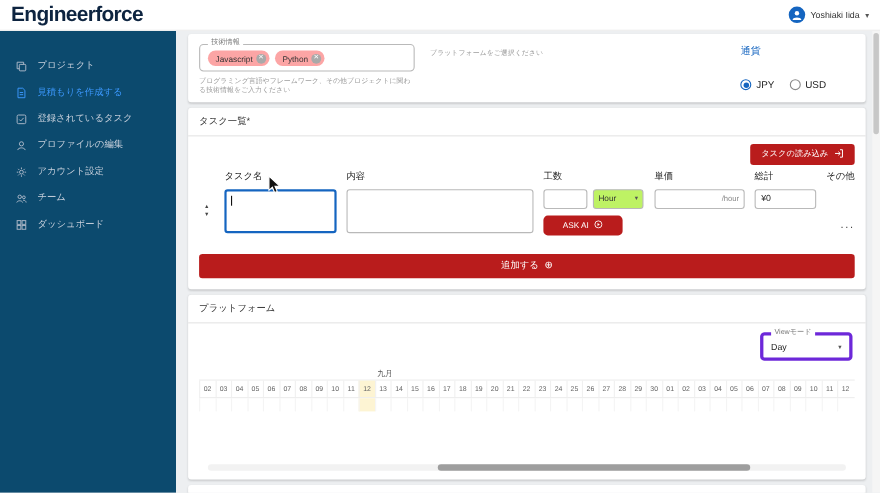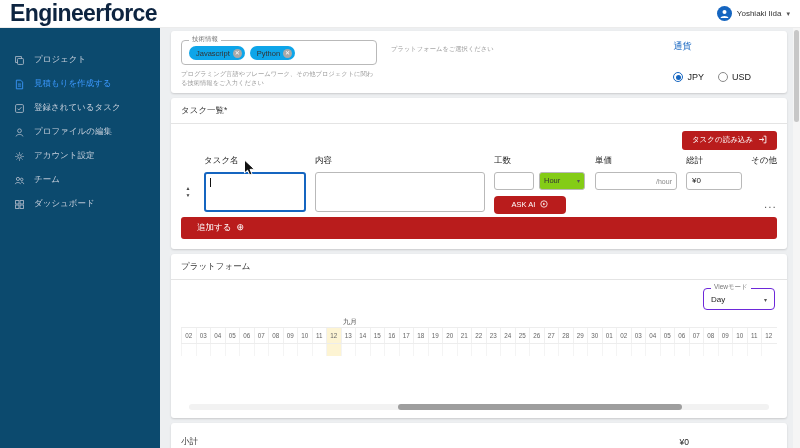--- a/index.html
+++ b/index.html
@@ -3,21 +3,21 @@
 <meta charset="utf-8">
 <style>
   * { margin:0; padding:0; box-sizing:border-box; }
   html,body { width:800px; height:448px; overflow:hidden; }
   body { font-family:"Liberation Sans","DejaVu Sans",sans-serif; background:#edeff1; position:relative; }
 
   
   .header { position:absolute; top:0; left:0; width:800px; height:28px; background:#fff;
             display:flex; align-items:center; justify-content:space-between; padding:0 10px;
             border-bottom:1px solid #ececec; z-index:10; }
-  .logo { font-size:23px; color:#0d2440; letter-spacing:-0.6px; cursor:pointer; line-height:1; }
+  .logo { font-size:19px; color:#0d2440; letter-spacing:-0.6px; cursor:pointer; line-height:1; }
   .logo-b { font-weight:800; }
   .logo-l { font-weight:600; }
   .user { display:flex; align-items:center; gap:5px; cursor:pointer; }
   .avatar { width:15px; height:15px; border-radius:50%; background:#1565c0; display:flex; align-items:center; justify-content:center; overflow:hidden; }
   .avatar svg { width:11px; height:11px; }
   .user-name { font-size:8px; color:#333; }
   .user-caret { font-size:7px; color:#555; }
 
   
   .sidebar { position:absolute; top:28px; left:0; width:160px; height:420px; background:#0c4a6e; padding-top:20px; }
@@ -30,21 +30,21 @@
 
   
   .main { position:absolute; left:165px; top:28px; width:628px; height:420px; }
   .card { background:#fff; border-radius:3px; box-shadow:0 1px 2px rgba(0,0,0,.15); margin:0 6px 5px; }
 
   
   .card-project { margin-top:3px; display:flex; gap:14px; padding:9px 10px 5px; align-items:flex-start; }
   .fieldset { position:relative; border:1px solid #b9b9b9; border-radius:4px; padding:5px 7px 4px; min-height:25px; background:#fff; }
   .legend { position:absolute; top:-5px; left:7px; background:#fff; padding:0 3px; font-size:6.5px; color:#777; line-height:1; white-space:nowrap; }
   .chips { display:flex; gap:5px; min-height:14px; }
-  .chip { display:inline-flex; align-items:center; gap:3px; background:#0ea5e9; border-radius:9px; padding:2px 3px 2px 7px; }
+  .chip { display:inline-flex; align-items:center; gap:3px; background:#fca5a5; border-radius:9px; padding:2px 3px 2px 7px; }
   .chip-lb { font-size:7.5px; color:#333; }
   .chip-x { width:9px; height:9px; border-radius:50%; background:#a9a9a9; color:#fff; font-size:6px; line-height:9px; text-align:center; cursor:pointer; }
   .helper { font-size:6.3px; color:#9a9a9a; margin-top:4px; line-height:1.5; }
   .tech-col { width:196px; }
   .plat-col { width:186px; }
   .cur-col { margin-left:auto; padding-right:26px; }
   .cur-label { font-size:9px; color:#1565c0; }
   .radio-row { display:flex; gap:14px; margin-top:19px; align-items:center; }
   .radio { display:flex; align-items:center; gap:4px; font-size:9px; color:#222; cursor:pointer; }
   .rb { width:10px; height:10px; border-radius:50%; border:1.5px solid #8a8a8a; position:relative; flex:0 0 auto; }
@@ -62,35 +62,35 @@
   .col-label { font-size:8.5px; color:#222; margin-bottom:5px; }
   .lbl-end { justify-self:end; }
   .handle { display:flex; flex-direction:column; align-items:center; justify-content:center; height:40px; color:#444; cursor:grab; }
   .handle span { font-size:5px; line-height:1.4; }
   .ta { border:1px solid #b9b9b9; border-radius:3px; height:40px; background:#fff; cursor:text; }
   .ta-focus { border:2px solid #1565c0; }
   .caret-line { width:1px; height:9px; background:#111; margin:4px 0 0 4px; }
   .hours-flex { display:flex; gap:5px; }
   .inp { border:1px solid #b9b9b9; border-radius:3px; height:18px; background:#fff; cursor:text; }
   .inp-hours { width:40px; }
-  .sel { border:1px solid #b9b9b9; border-radius:3px; height:18px; display:flex; align-items:center; justify-content:space-between; padding:0 4px; font-size:7.5px; color:#333; cursor:pointer; background:#84cc16; }
+  .sel { border:1px solid #b9b9b9; border-radius:3px; height:18px; display:flex; align-items:center; justify-content:space-between; padding:0 4px; font-size:7.5px; color:#333; cursor:pointer; background:#bef264; }
   .sel-hour { width:46px; }
   .sel-caret { font-size:6px; color:#555; }
   .askai { border-radius:4px; justify-content:center; width:72px; margin-top:6px; }
   .inp-price { width:82px; position:relative; }
   .price-suffix { position:absolute; right:4px; top:5px; font-size:7px; color:#888; }
   .total-box { width:56px; height:18px; border:1px solid #b9b9b9; border-radius:3px; font-size:8px; color:#222; line-height:16px; padding-left:5px; background:#fff; }
   .dots { font-size:10px; color:#444; letter-spacing:1.5px; line-height:1; margin-top:28px; justify-self:end; cursor:pointer; }
-  .add-btn { width:100%; justify-content:flex-start; margin-top:3px; padding:5px 16px; font-size:8.5px; border-radius:3px; }
+  .add-btn { width:100%; justify-content:center; margin-top:17px; padding:5px 16px; font-size:8.5px; border-radius:3px; }
   .add-plus { font-size:9px; line-height:1; }
 
   
   .card-gantt { padding:7px 10px 8px; }
   .vm-row { display:flex; justify-content:flex-end; margin:8px 2px 2px; }
-  .vm-field { position:relative; border:1px solid #6d28d9; border-radius:4px; width:72px; padding:6px 7px 5px; cursor:pointer; background:#fff; }
+  .vm-field { position:relative; border:3px solid #6d28d9; border-radius:4px; width:84px; padding:6px 7px 5px; cursor:pointer; background:#fff; }
   .vm-value { display:flex; justify-content:space-between; align-items:center; font-size:8px; color:#222; }
   .gantt { margin-top:6px; position:relative; }
   .month-row { position:relative; height:11px; }
   .month-lb { position:absolute; left:162px; top:1px; font-size:7px; color:#555; }
   .days-row { display:flex; border-top:1px solid #ededed; border-bottom:1px solid #ededed; }
   .day { width:14.5px; flex:0 0 auto; text-align:center; font-size:6.3px; color:#666; line-height:15px; height:15px; border-left:1px solid #f0f0f0; }
   .day.today { background:#fdf4d3; }
   .grid-row { display:flex; height:12px; }
   .gcell { width:14.5px; flex:0 0 auto; height:12px; border-left:1px solid #f4f4f4; }
   .gcell.today { background:#fdf4d3; }

